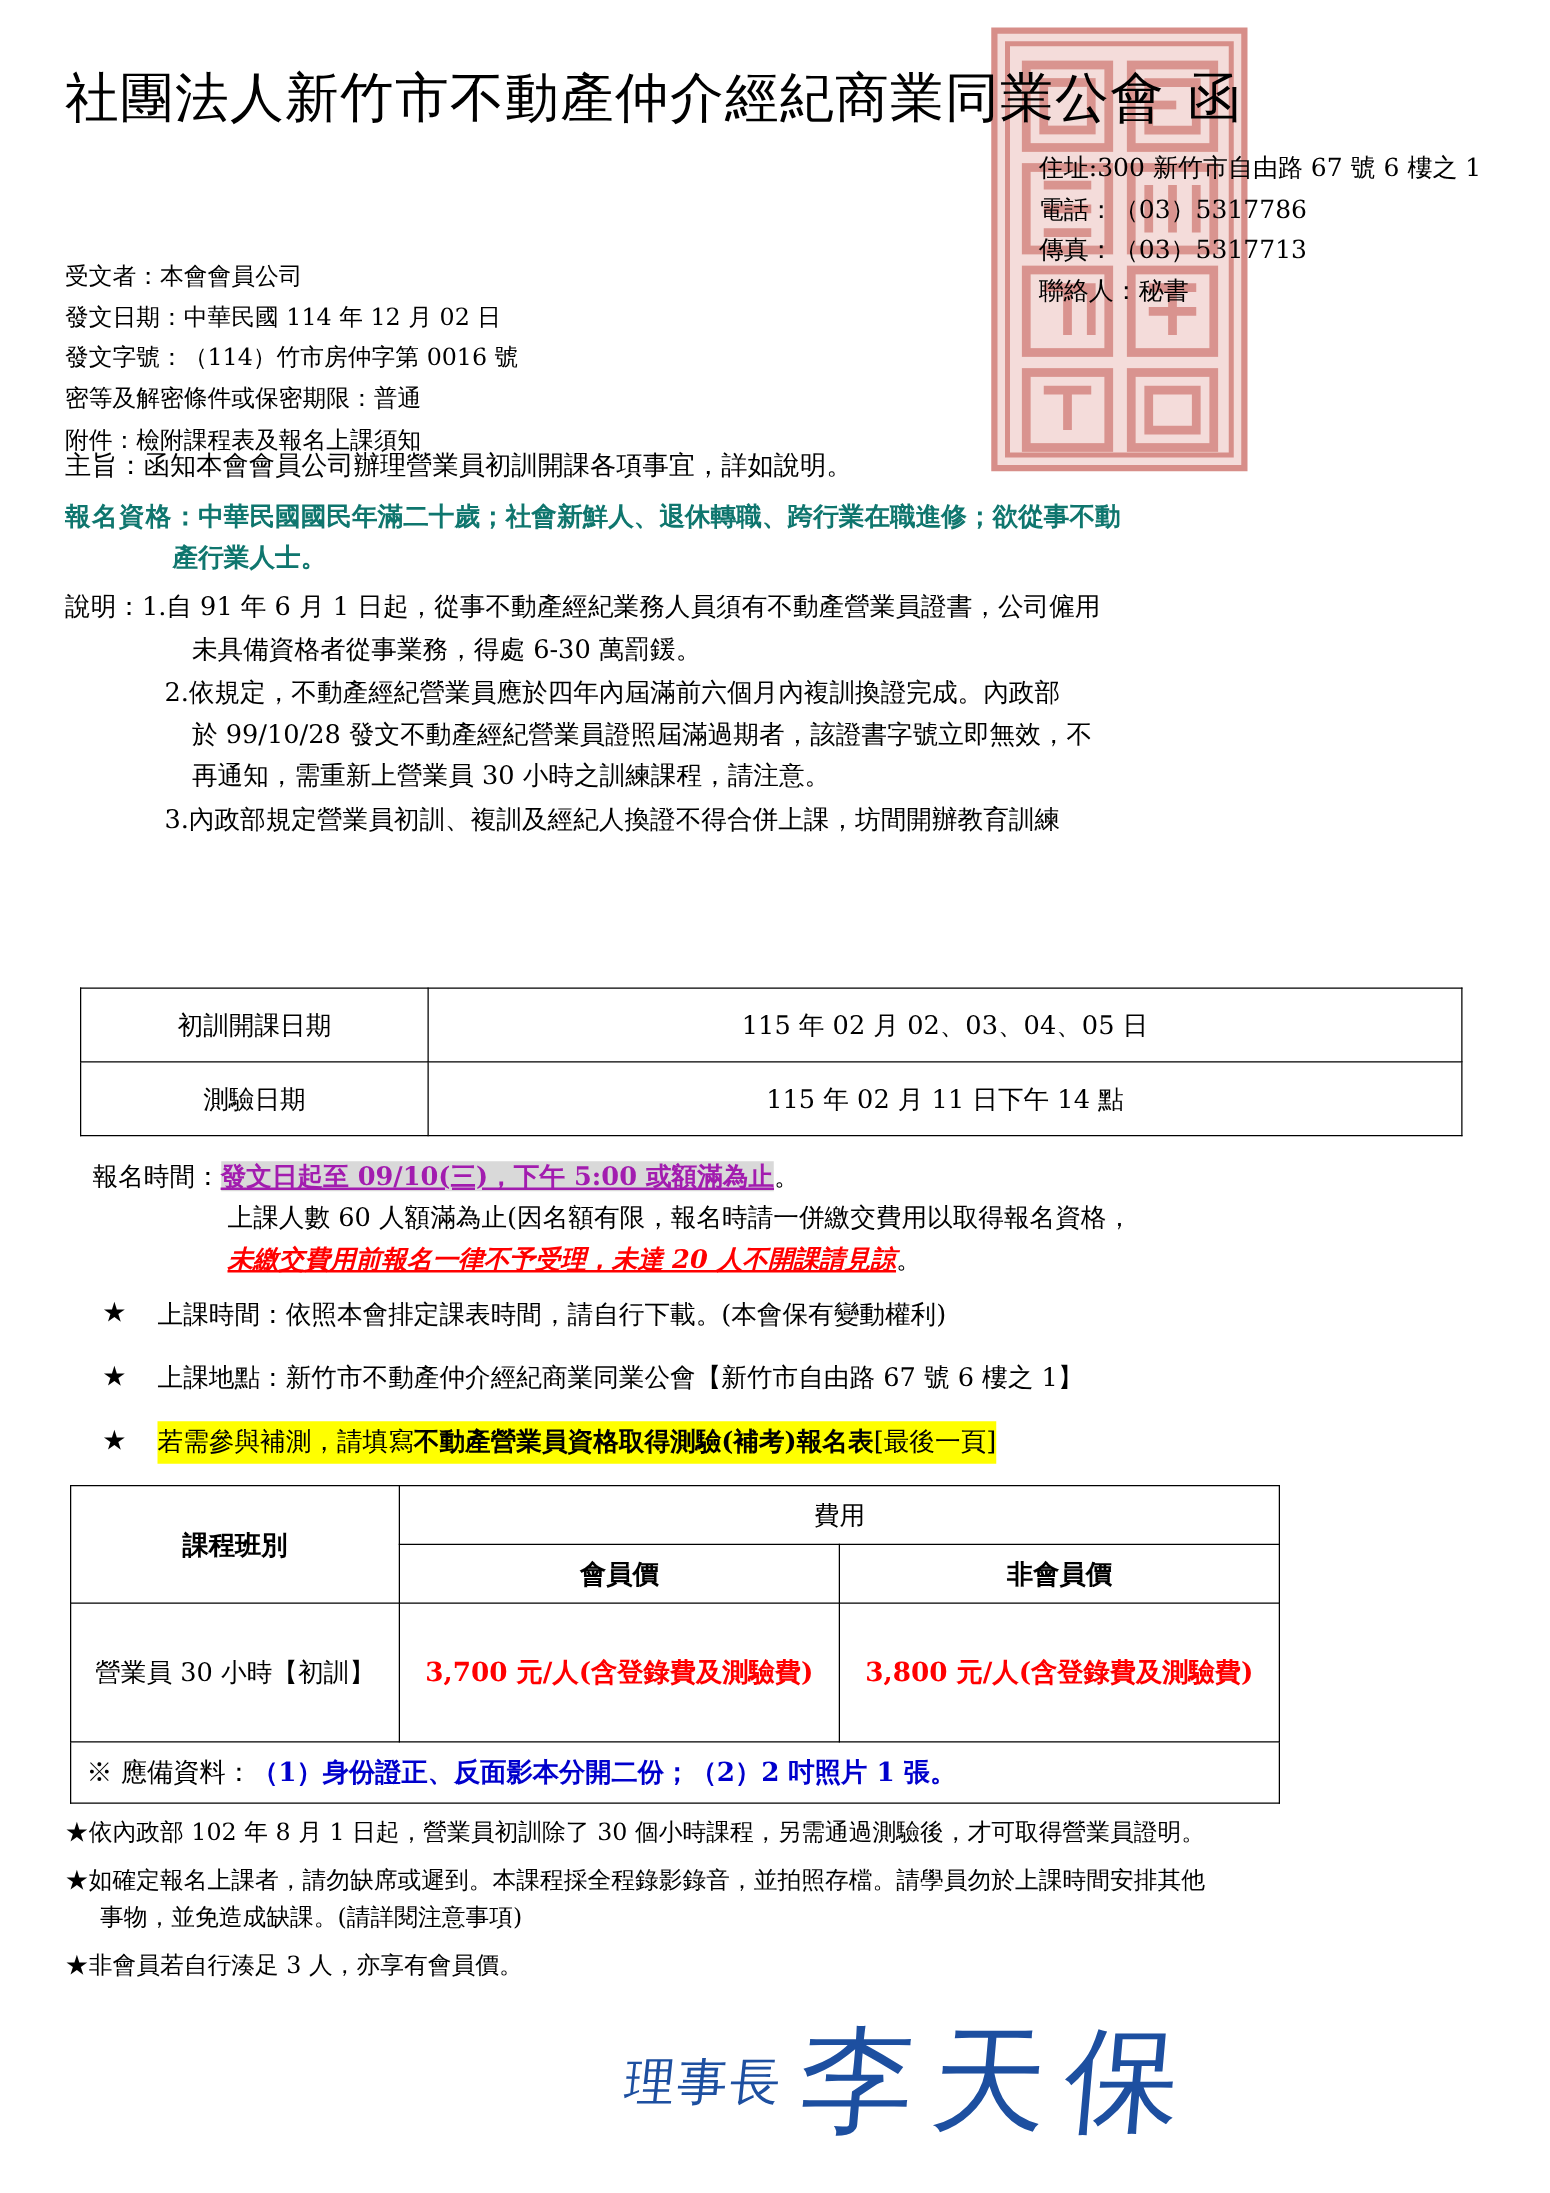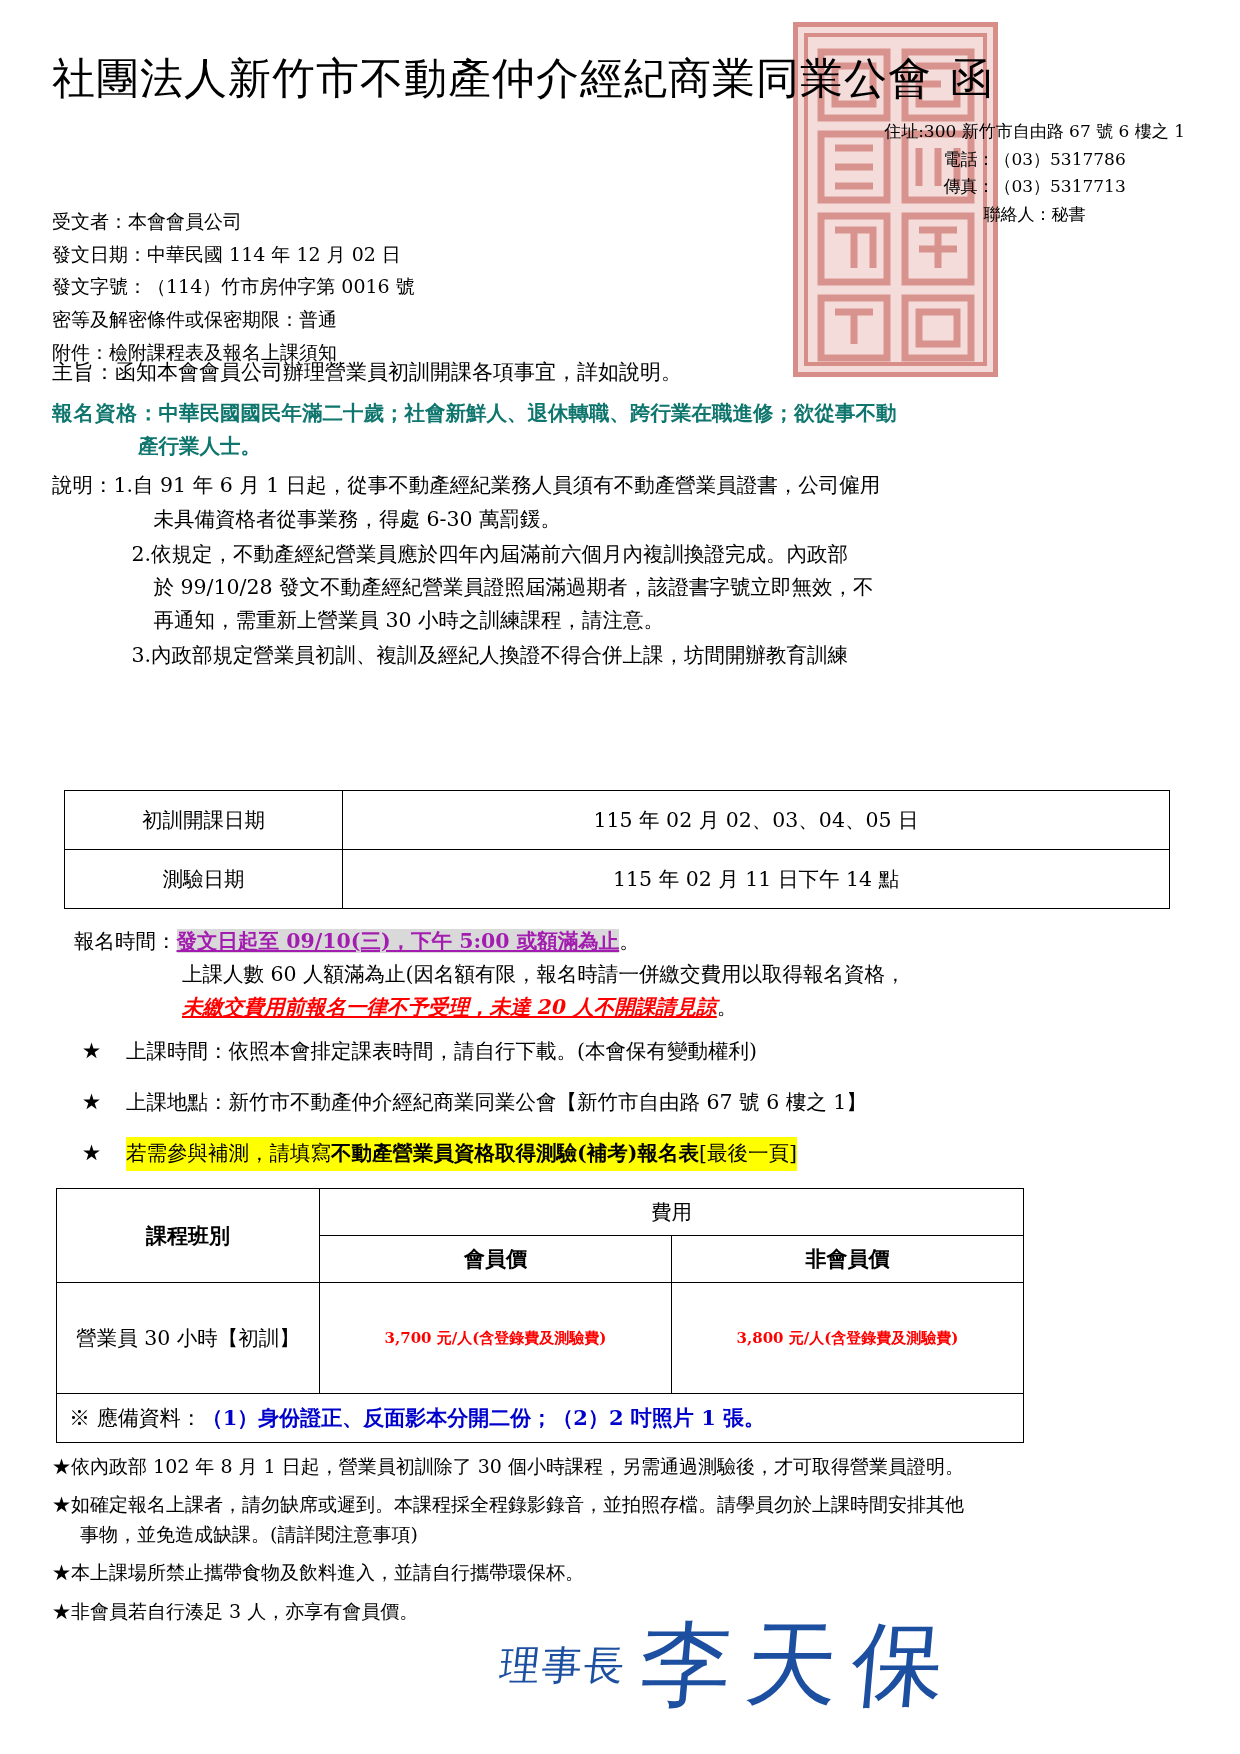--- a/index.html
+++ b/index.html
@@ -46,22 +46,22 @@
     white-space: nowrap;
   }
   .org-title .fn {
     margin-left: 18px;
   }
 
   .contact {
     position: absolute;
     right: 55px;
     top: 118px;
-    text-align: center;
-    font-size: 17px;
+    text-align: left;
+    font-size: 20px;
     line-height: 1.63;
     white-space: nowrap;
     margin-left: 32px;
   }
 
   
   .meta {
     position: absolute;
     left: 52px;
     top: 205px;
@@ -196,21 +196,21 @@
     position: absolute;
     left: 56px;
     top: 1188px;
     width: 968px;
   }
   .table-fee .hdr { font-weight: bold; font-size: 21px; }
   .table-fee .c-class { width: 250px; }
   .table-fee .price {
     color: #ff0000;
     font-weight: bold;
-    font-size: 15px;
+    font-size: 21px;
   }
   .table-fee .note-cell {
     text-align: left;
     padding: 10px 12px;
     font-size: 21px;
   }
   .table-fee .note-cell .blue {
     color: #0000cc;
     font-weight: bold;
   }
@@ -407,23 +407,20 @@
 
   <div class="footnotes">
     <div class="fn-row">
       <span>★依內政部 102 年 8 月 1 日起，營業員初訓除了 30 個小時課程，另需通過測驗後，才可取得營業員證明。</span>
     </div>
     <div class="fn-row">
       <span>★如確定報名上課者，請勿缺席或遲到。本課程採全程錄影錄音，並拍照存檔。請學員勿於上課時間安排其他</span>
       <span class="l2">事物，並免造成缺課。(請詳閱注意事項)</span>
     </div>
     <div class="fn-row">
-      <span>★本上課場所禁止攜帶食物及飲料進入，並請自行攜帶環保杯。</span>
-    </div>
-    <div class="fn-row">
       <span>★非會員若自行湊足 3 人，亦享有會員價。</span>
     </div>
   </div>
 
   <div class="signature">
     <span class="sig-label">理事長</span>
     <span class="sig-name">李天保</span>
   </div>
 
 </div>

